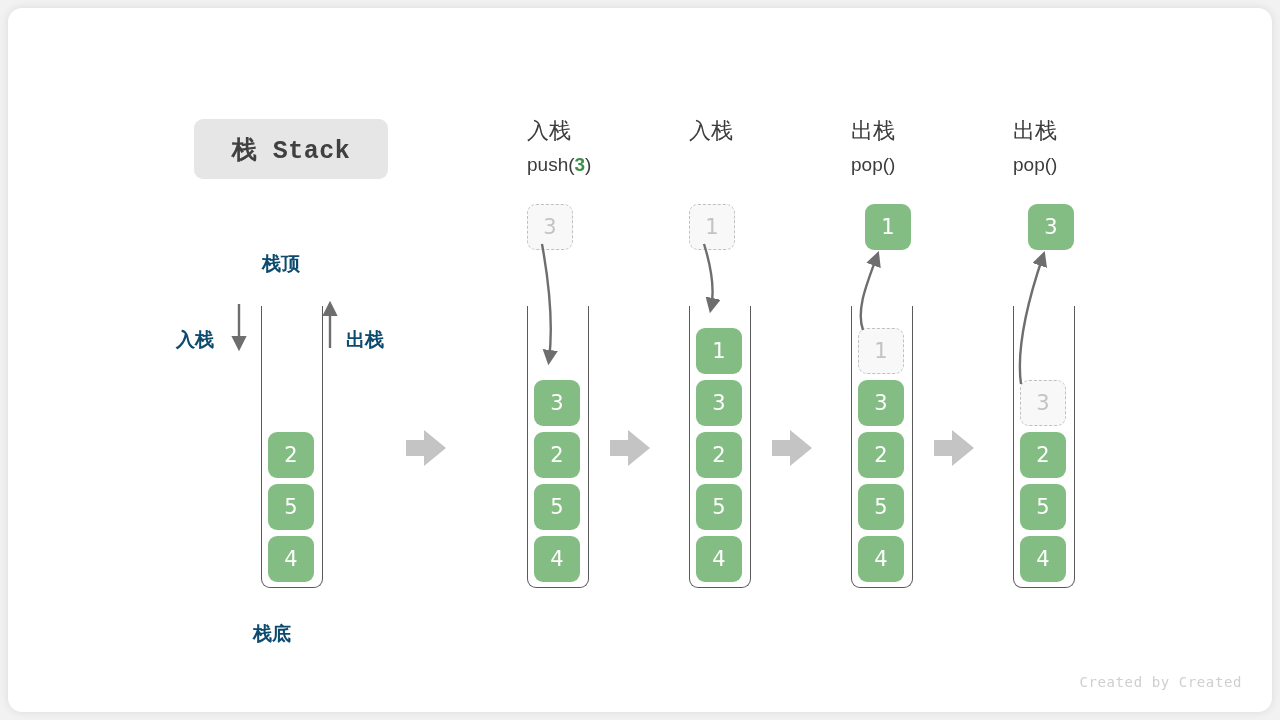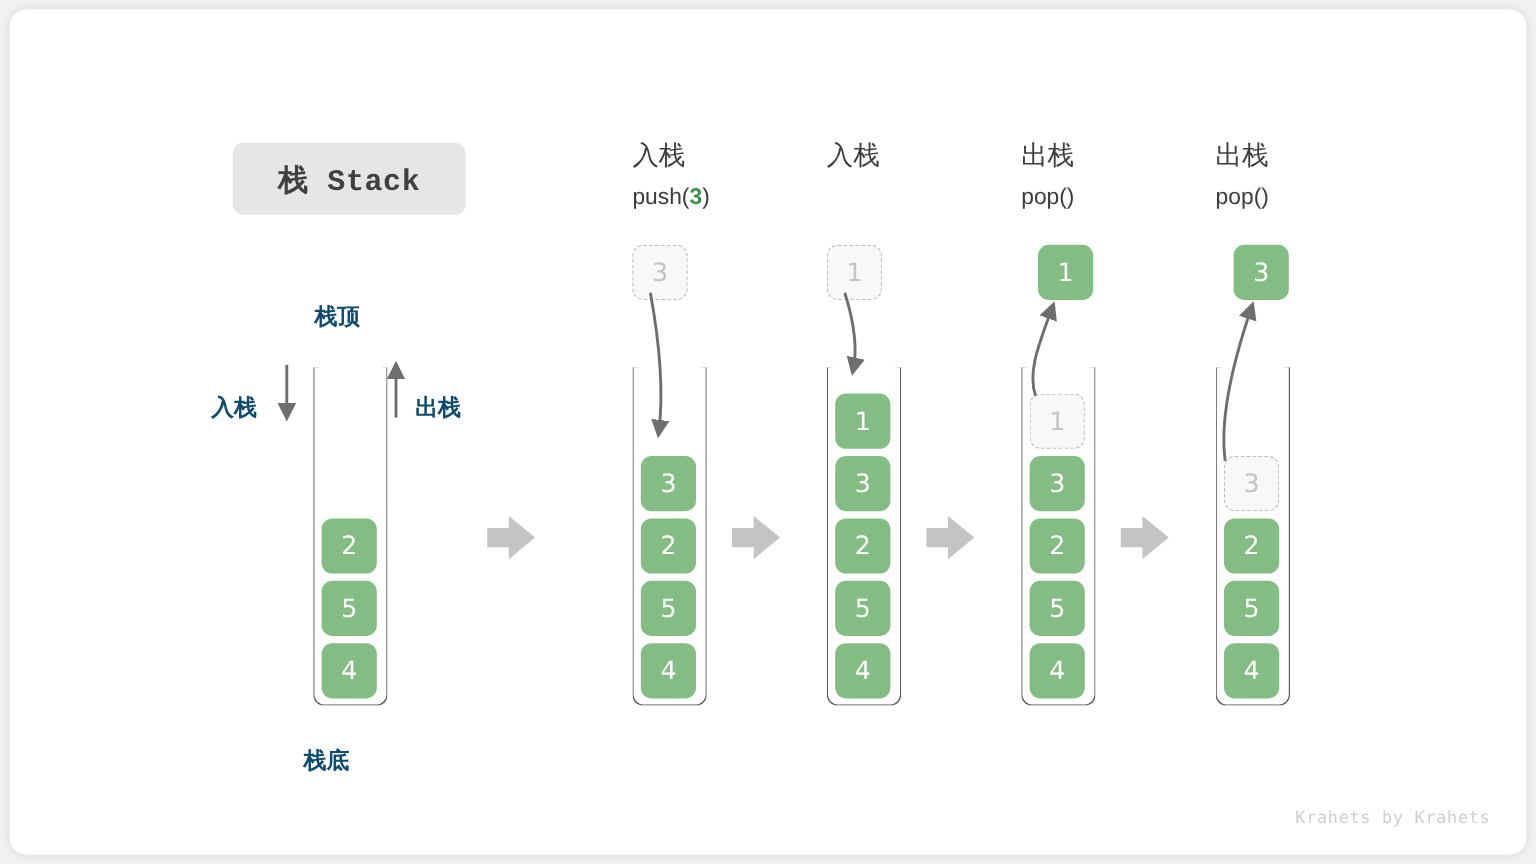--- a/index.html
+++ b/index.html
@@ -241,16 +241,16 @@
         <path d="M602 432 h18 v-10 l22 18 -22 18 v-10 h-18 z" fill="#c4c4c4"></path>
       </g>
       <g>
         <path d="M764 432 h18 v-10 l22 18 -22 18 v-10 h-18 z" fill="#c4c4c4"></path>
       </g>
       <g>
         <path d="M926 432 h18 v-10 l22 18 -22 18 v-10 h-18 z" fill="#c4c4c4"></path>
       </g>
     </svg>
 
-    <div class="footer">Krahets by Krahets</div>
+    <div class="footer">Created by Created</div>
 
   </div>
 </div>
 
 </body></html>

